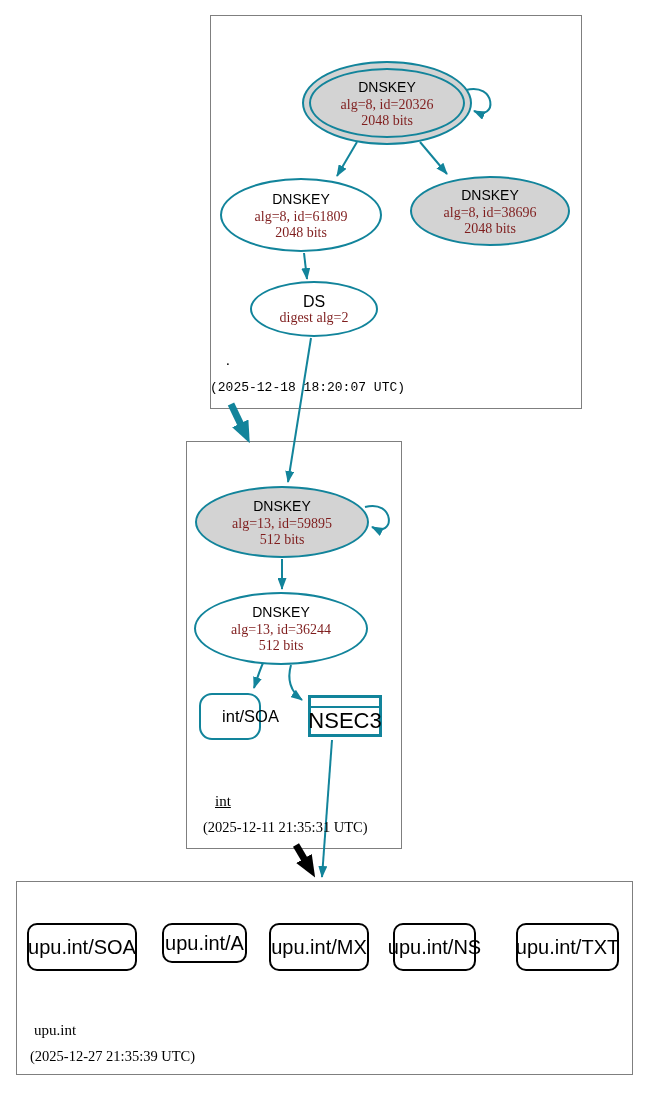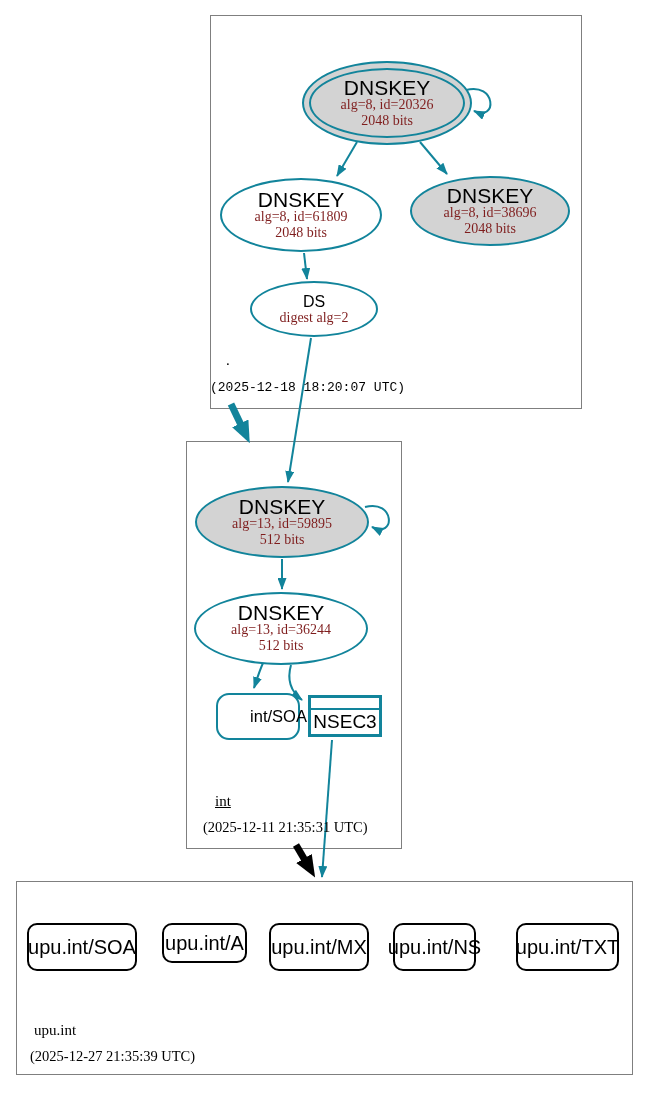--- a/index.html
+++ b/index.html
@@ -11,36 +11,36 @@
     position:absolute; border:1px solid #7f7f7f; background:transparent;
     box-sizing:border-box; z-index:1;
   }
   .edges { position:absolute; left:0; top:0; z-index:2; }
   .node { position:absolute; z-index:3; box-sizing:border-box; }
   .ellipse {
     border-radius:50%; display:flex; flex-direction:column;
     align-items:center; justify-content:center; text-align:center;
   }
   .ring { position:absolute; inset:5px; border-radius:50%; border:2.4px solid #12849b; }
-  .n-title { font-size:21px; line-height:19px; color:#000; }
+  .n-title { font-size:14px; line-height:19px; color:#000; }
   .n-detail { font-family:"Liberation Serif", serif; font-size:14px; line-height:16px; color:#7f1d1d; }
   .rrset {
     position:absolute; z-index:3; box-sizing:border-box; background:#ffffff;
     border:2px solid #000; border-radius:10px;
     display:flex; align-items:center; justify-content:center;
     font-size:20px; color:#000;
   }
   .rrset-teal { border:2.2px solid #12849b; border-radius:13px; font-size:16.5px; }
   .nsec3 {
     position:absolute; z-index:3; box-sizing:border-box; background:#ffffff;
     border:3px solid #12849b; display:flex; flex-direction:column;
   }
   .nsec3-header { height:10px; border-bottom:2.5px solid #12849b; }
   .nsec3-label { flex:1; display:flex; align-items:center; justify-content:center;
-    font-size:19px; color:#000; }
+    font-size:22px; color:#000; }
   .zlabel {
     position:absolute; z-index:3; font-family:"Liberation Serif", serif;
     font-size:15px; color:#000; white-space:nowrap;
   }
 </style>
 </head>
 <body>
 
 <div class="canvas">
 
@@ -113,21 +113,21 @@
     <span class="n-detail">512 bits</span>
   </div>
 
   <div class="node ellipse" style="left:194px; top:592px; width:174px; height:73px;
        background:#ffffff; border:2px solid #12849b;">
     <span class="n-title">DNSKEY</span>
     <span class="n-detail">alg=13, id=36244</span>
     <span class="n-detail">512 bits</span>
   </div>
 
-  <div class="rrset rrset-teal" style="left:216px; top:693px; width:84px; height:47px;padding-left:41px;">
+  <div class="rrset rrset-teal" style="left:199px; top:693px; width:62px; height:47px;padding-left:41px;">
     <span>int/SOA</span>
   </div>
 
   <div class="nsec3" style="left:308px; top:695px; width:74px; height:42px;">
     <div class="nsec3-header"></div>
     <div class="nsec3-label">NSEC3</div>
   </div>
 
   <div class="zlabel" style="left:215px; top:793px;text-decoration:underline;">int</div>
   <div class="zlabel" style="left:203px; top:819px; font-size:14.5px;">(2025-12-11 21:35:31 UTC)</div>

